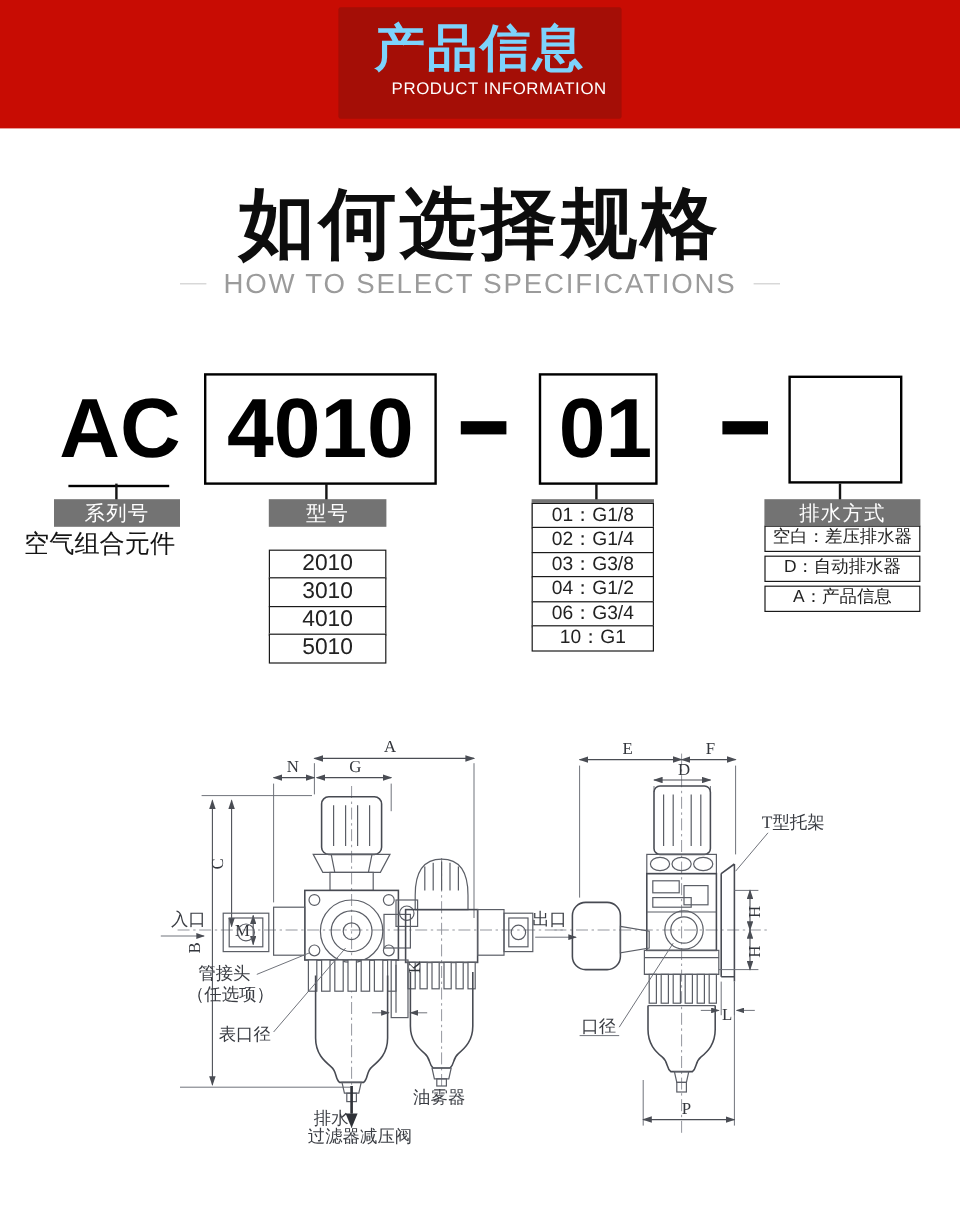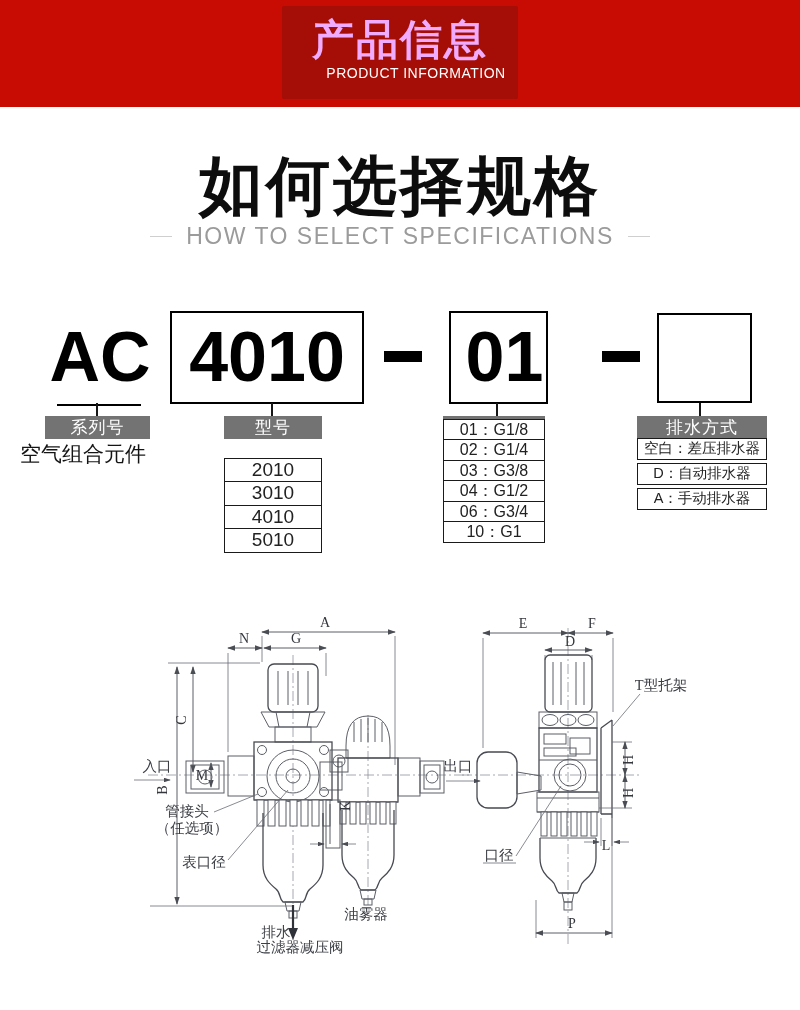--- a/index.html
+++ b/index.html
@@ -2,21 +2,21 @@
 <html><head>
 <meta charset="utf-8">
 <style>
   html,body{margin:0;padding:0;background:#fff;}
   .page{position:relative;width:800px;height:1010px;background:#fff;overflow:hidden;
         font-family:"Liberation Sans",sans-serif;color:#111;}
   .abs{position:absolute;}
   
   .banner{left:0;top:0;width:800px;height:107px;background:#c80c03;}
   .banner-box{left:282px;top:6px;width:236px;height:93px;background:#a40e06;border-radius:2px;text-align:center;}
-  .banner-title{margin:0;padding-top:11px;font-size:42px;line-height:46px;font-weight:700;color:#f0abfc;letter-spacing:2px;}
+  .banner-title{margin:0;padding-top:11px;font-size:42px;line-height:46px;font-weight:700;color:#7dd3fc;letter-spacing:2px;}
   .banner-sub{margin:2px 0 0 0;font-size:14px;letter-spacing:.5px;color:#fff;font-weight:400;padding-left:32px;}
   
   .sec-title{left:0;top:146px;width:800px;text-align:center;font-size:64px;line-height:80px;
              font-weight:900;color:#0d0d0d;letter-spacing:3px;}
   .sec-line{left:150px;top:236px;width:500px;height:1px;background:#cfcfcf;}
   .sec-sub-wrap{left:0;top:222px;width:800px;text-align:center;}
   .sec-sub{display:inline-block;background:#fff;padding:0 14px;font-size:23px;line-height:28px;
            color:#9b9b9b;letter-spacing:1.5px;}
   
   .code-txt{font-weight:800;font-size:70px;line-height:92px;color:#000;text-align:center;
@@ -123,21 +123,21 @@
     <div class="trow">02：G1/4</div>
     <div class="trow">03：G3/8</div>
     <div class="trow">04：G1/2</div>
     <div class="trow">06：G3/4</div>
     <div class="trow">10：G1</div>
   </div>
 
   <div class="abs tbl tbl-drain">
     <div class="trow">空白：差压排水器</div>
     <div class="trow">D：自动排水器</div>
-    <div class="trow">A：手动排水器</div>
+    <div class="trow">A：产品信息</div>
   </div>
 
   <svg class="abs draw" viewBox="0 0 800 400">
     <defs>
       <marker id="arr" markerWidth="9" markerHeight="6" refX="8" refY="3" orient="auto-start-reverse">
         <path d="M0 0 L9 3 L0 6 Z" fill="#4a4d54"></path>
       </marker>
     </defs>
 
     <g>

